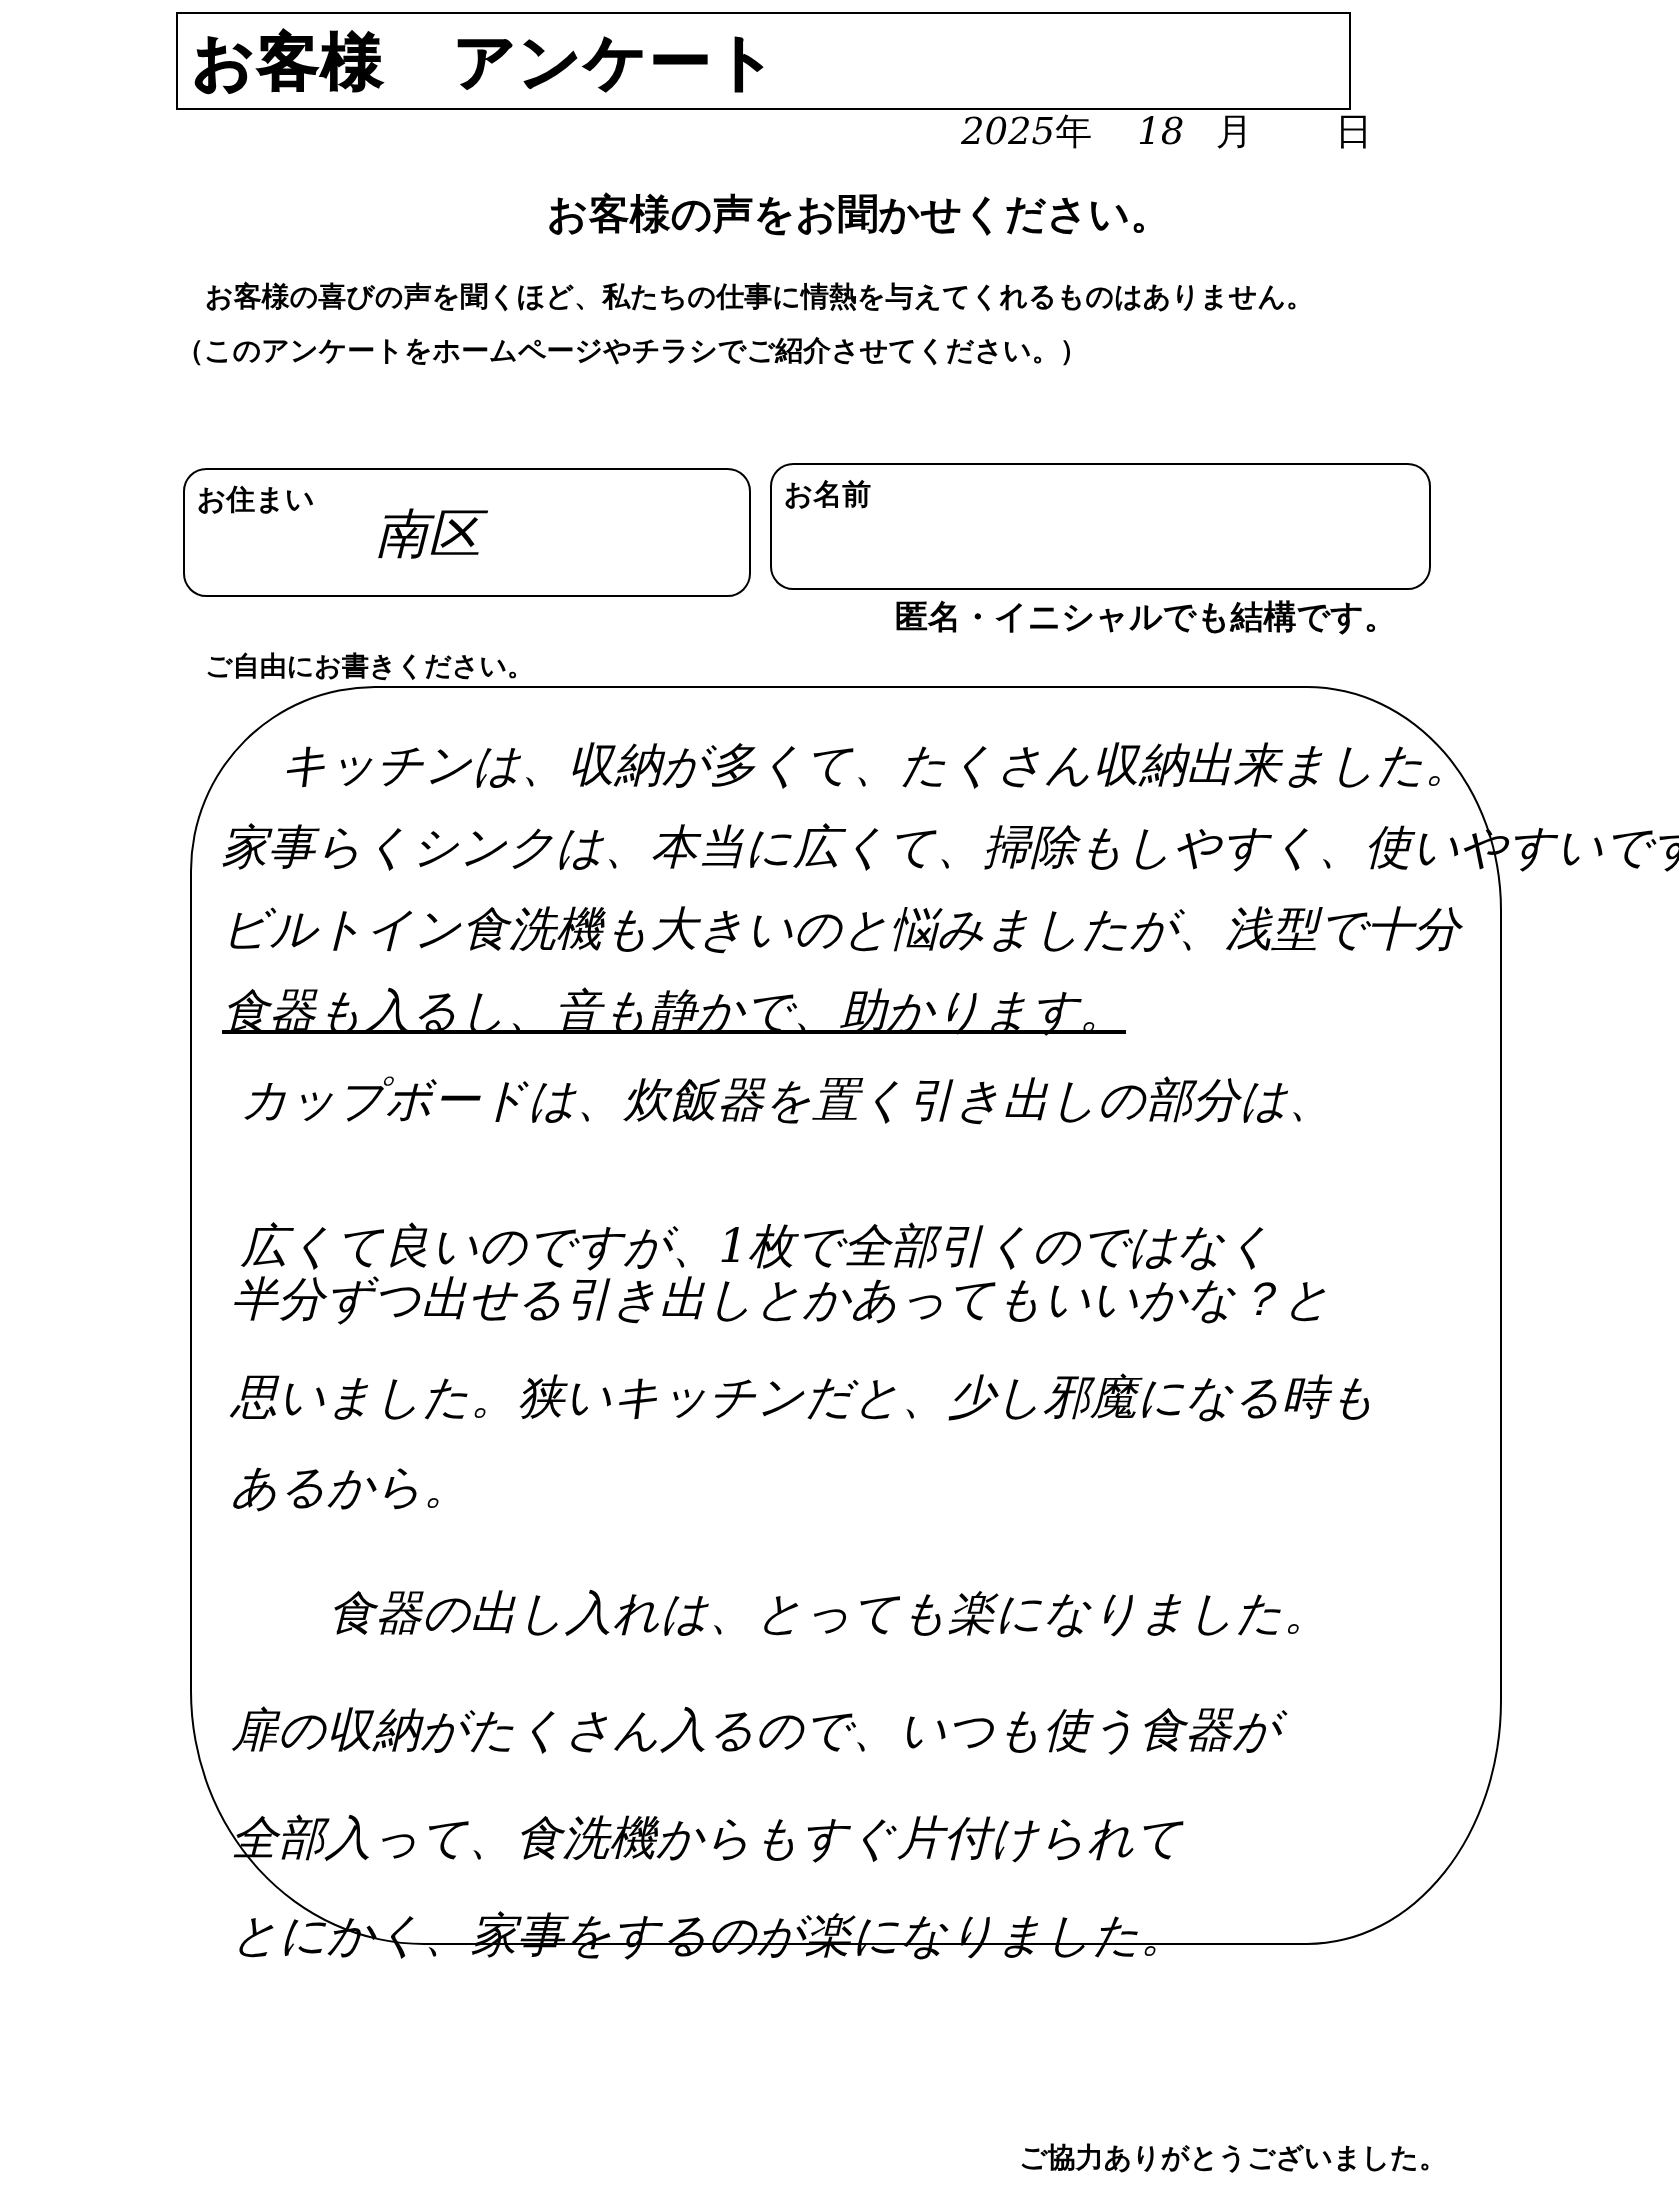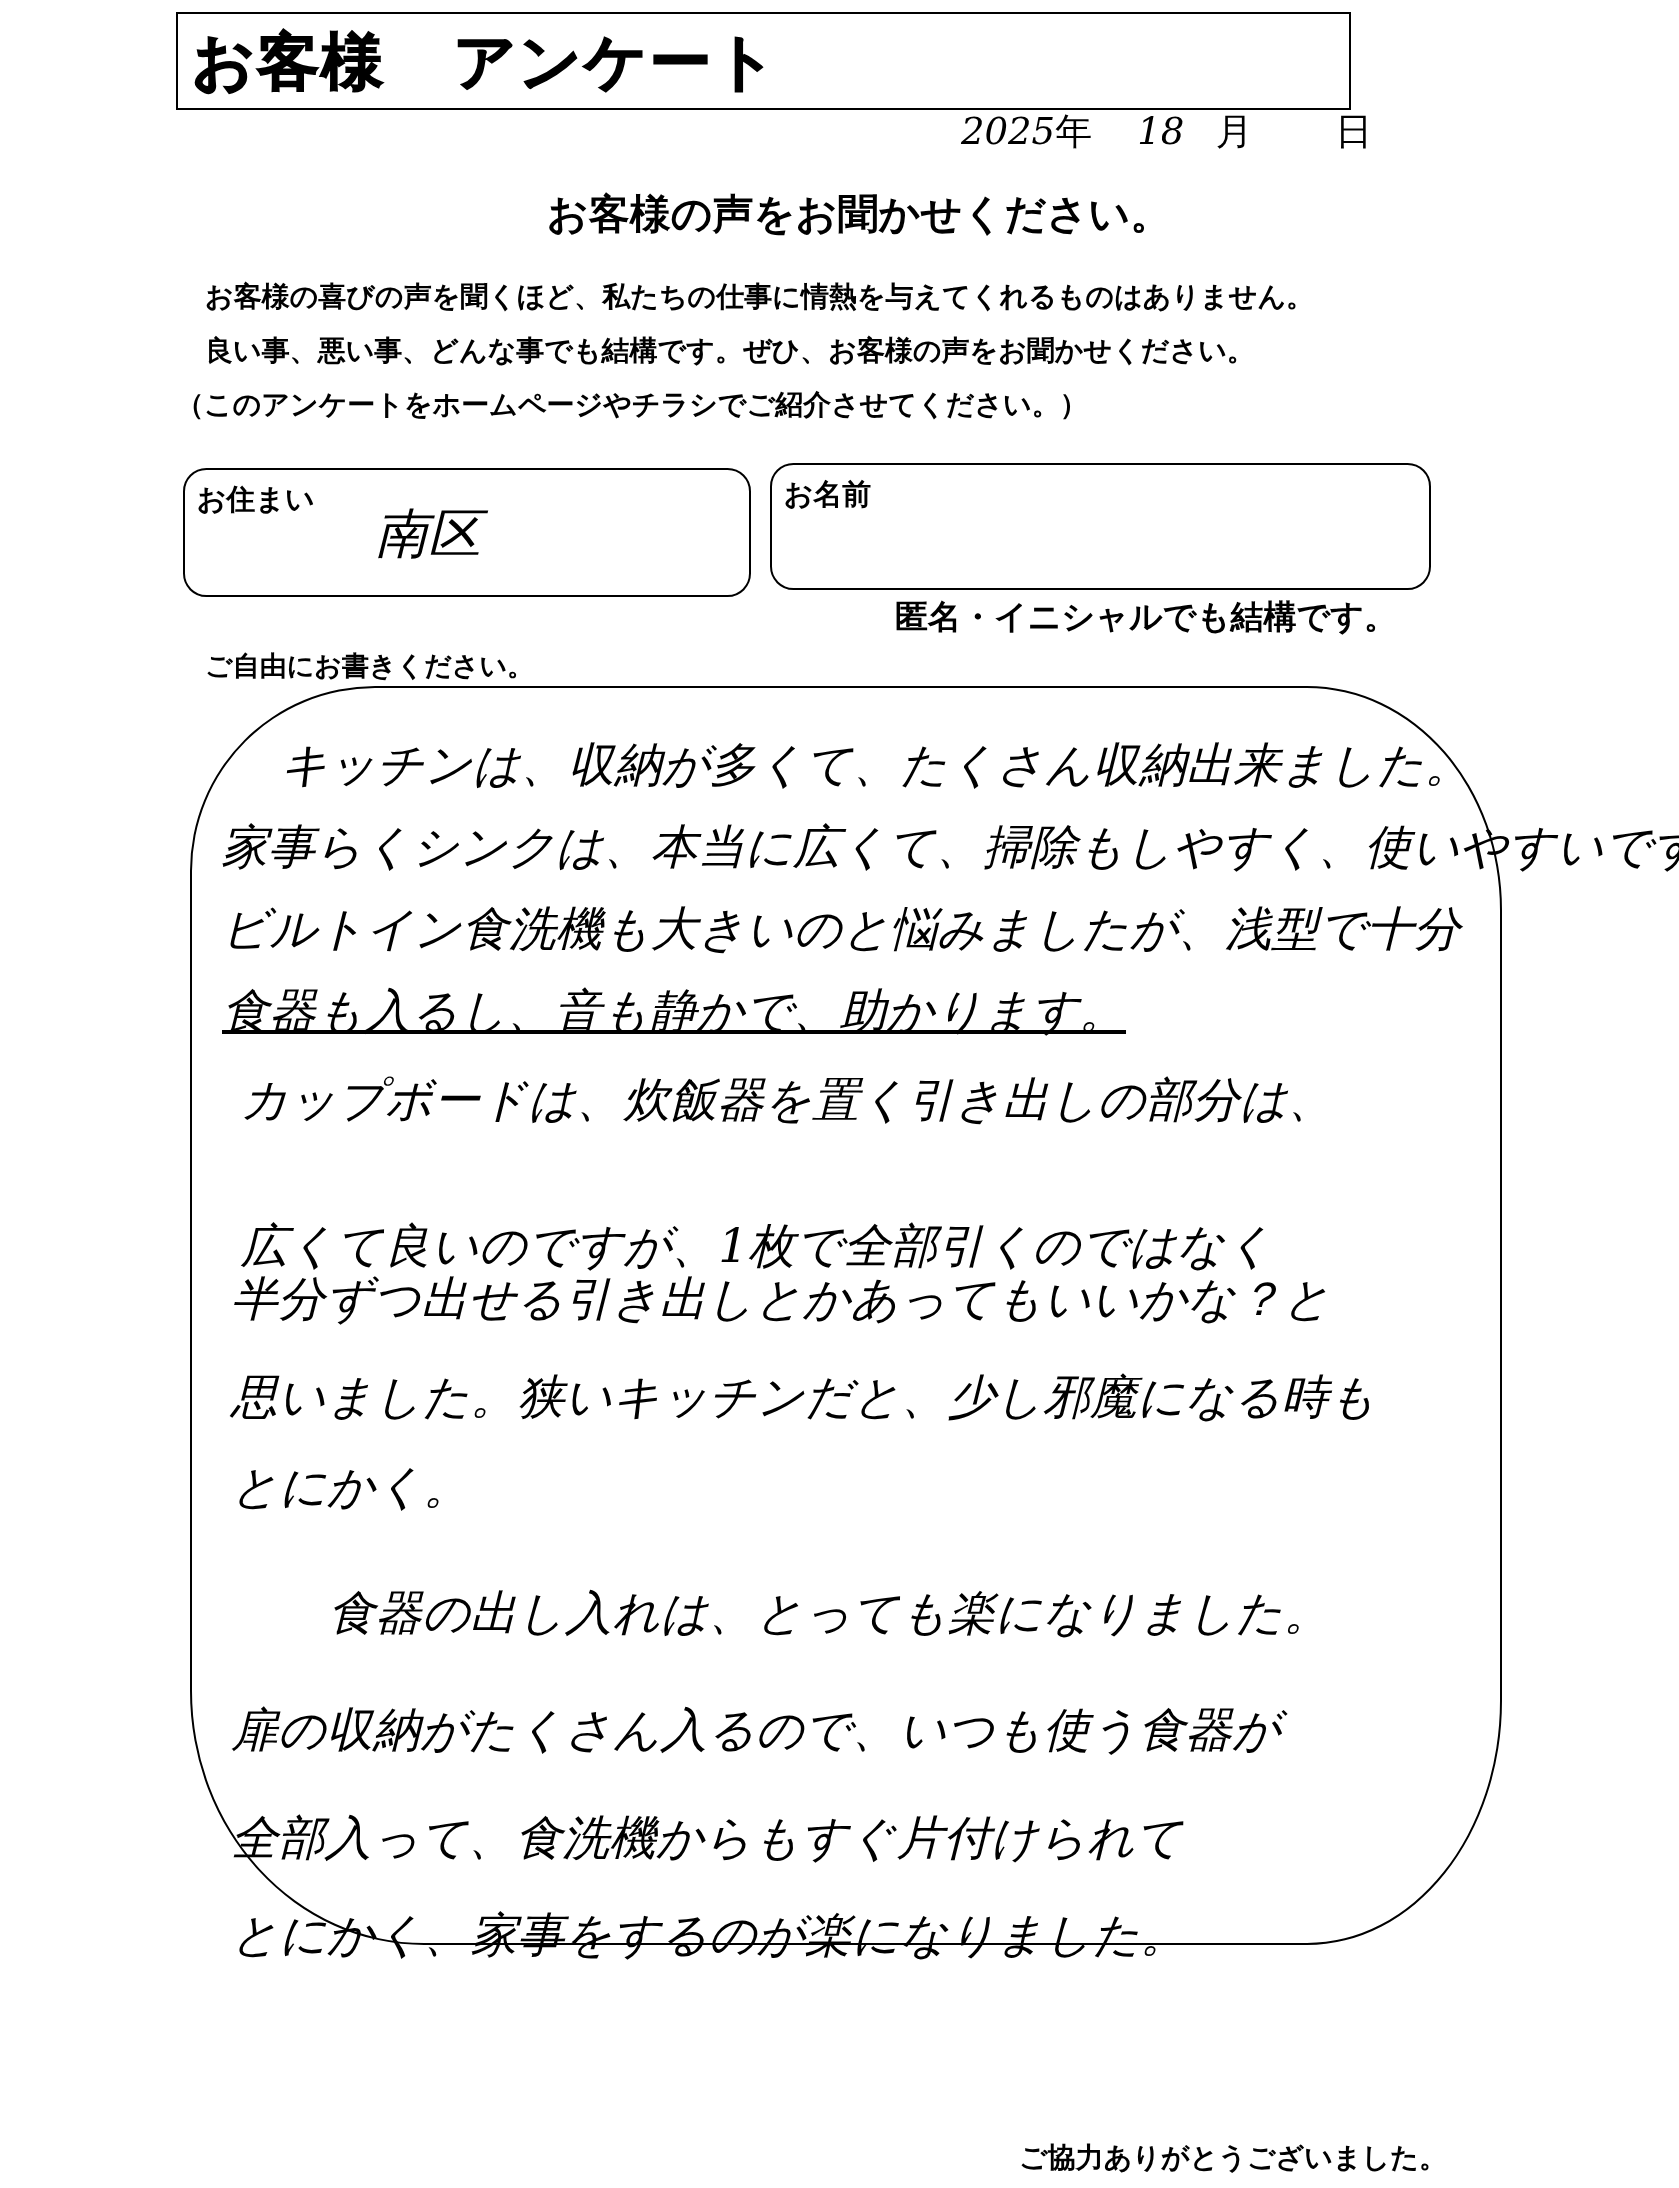--- a/index.html
+++ b/index.html
@@ -164,21 +164,20 @@
   <span style="display:inline-block;width:7.8px"></span>
   <span class="printed">月</span>
   <span style="display:inline-block;width:59px"></span>
   <span class="printed">日</span>
 </div>
 
 <div class="abs heading">お客様の声をお聞かせください。</div>
 
 <div class="abs intro">
   <span class="line l1">お客様の喜びの声を聞くほど、私たちの仕事に情熱を与えてくれるものはありません。</span>
-  <span class="line l2">良い事、悪い事、どんな事でも結構です。ぜひ、お客様の声をお聞かせください。</span>
   <span class="line l3">（このアンケートをホームページやチラシでご紹介させてください。）</span>
 </div>
 
 <div class="abs field-box address-box">
   <span class="field-label">お住まい</span>
   <span class="address-value">南区</span>
 </div>
 
 <div class="abs field-box name-box">
   <span class="field-label">お名前</span>
@@ -191,21 +190,21 @@
 <div class="abs comment-box">
   <div class="comment-lines">
     <span class="comment-line" style="top:0px;left:59px;">キッチンは、収納が多くて、たくさん収納出来ました。</span>
     <span class="comment-line" style="top:82px;left:0px;">家事らくシンクは、本当に広くて、掃除もしやすく、使いやすいです。</span>
     <span class="comment-line" style="top:164px;left:0px;text-align:center;">ビルトイン食洗機も大きいのと悩みましたが、浅型で十分</span>
     <span class="comment-line" style="top:246px;left:1px;text-decoration:underline;">食器も入るし、音も静かで、助かります。</span>
     <span class="comment-line" style="top:335px;left:19.5px;">カップボードは、炊飯器を置く引き出しの部分は、</span>
     <span class="comment-line" style="top:437px;left:19.5px;margin-top:44px;">広くて良いのですが、1枚で全部引くのではなく</span>
     <span class="comment-line" style="top:534px;left:9.8px;">半分ずつ出せる引き出しとかあってもいいかな？と</span>
     <span class="comment-line" style="top:632px;left:9.8px;">思いました。狭いキッチンだと、少し邪魔になる時も</span>
-    <span class="comment-line" style="top:722px;left:9.8px;">とにかく。</span>
+    <span class="comment-line" style="top:722px;left:9.8px;">あるから。</span>
     <span class="comment-line" style="top:848px;left:107px;">食器の出し入れは、とっても楽になりました。</span>
     <span class="comment-line" style="top:965px;left:9.8px;">扉の収納がたくさん入るので、いつも使う食器が</span>
     <span class="comment-line" style="top:1073px;left:9.8px;">全部入って、食洗機からもすぐ片付けられて</span>
     <span class="comment-line" style="top:1170px;left:9.8px;">とにかく、家事をするのが楽になりました。</span>
   </div>
 </div>
 
 <div class="abs thanks">ご協力ありがとうございました。</div>
 
 

